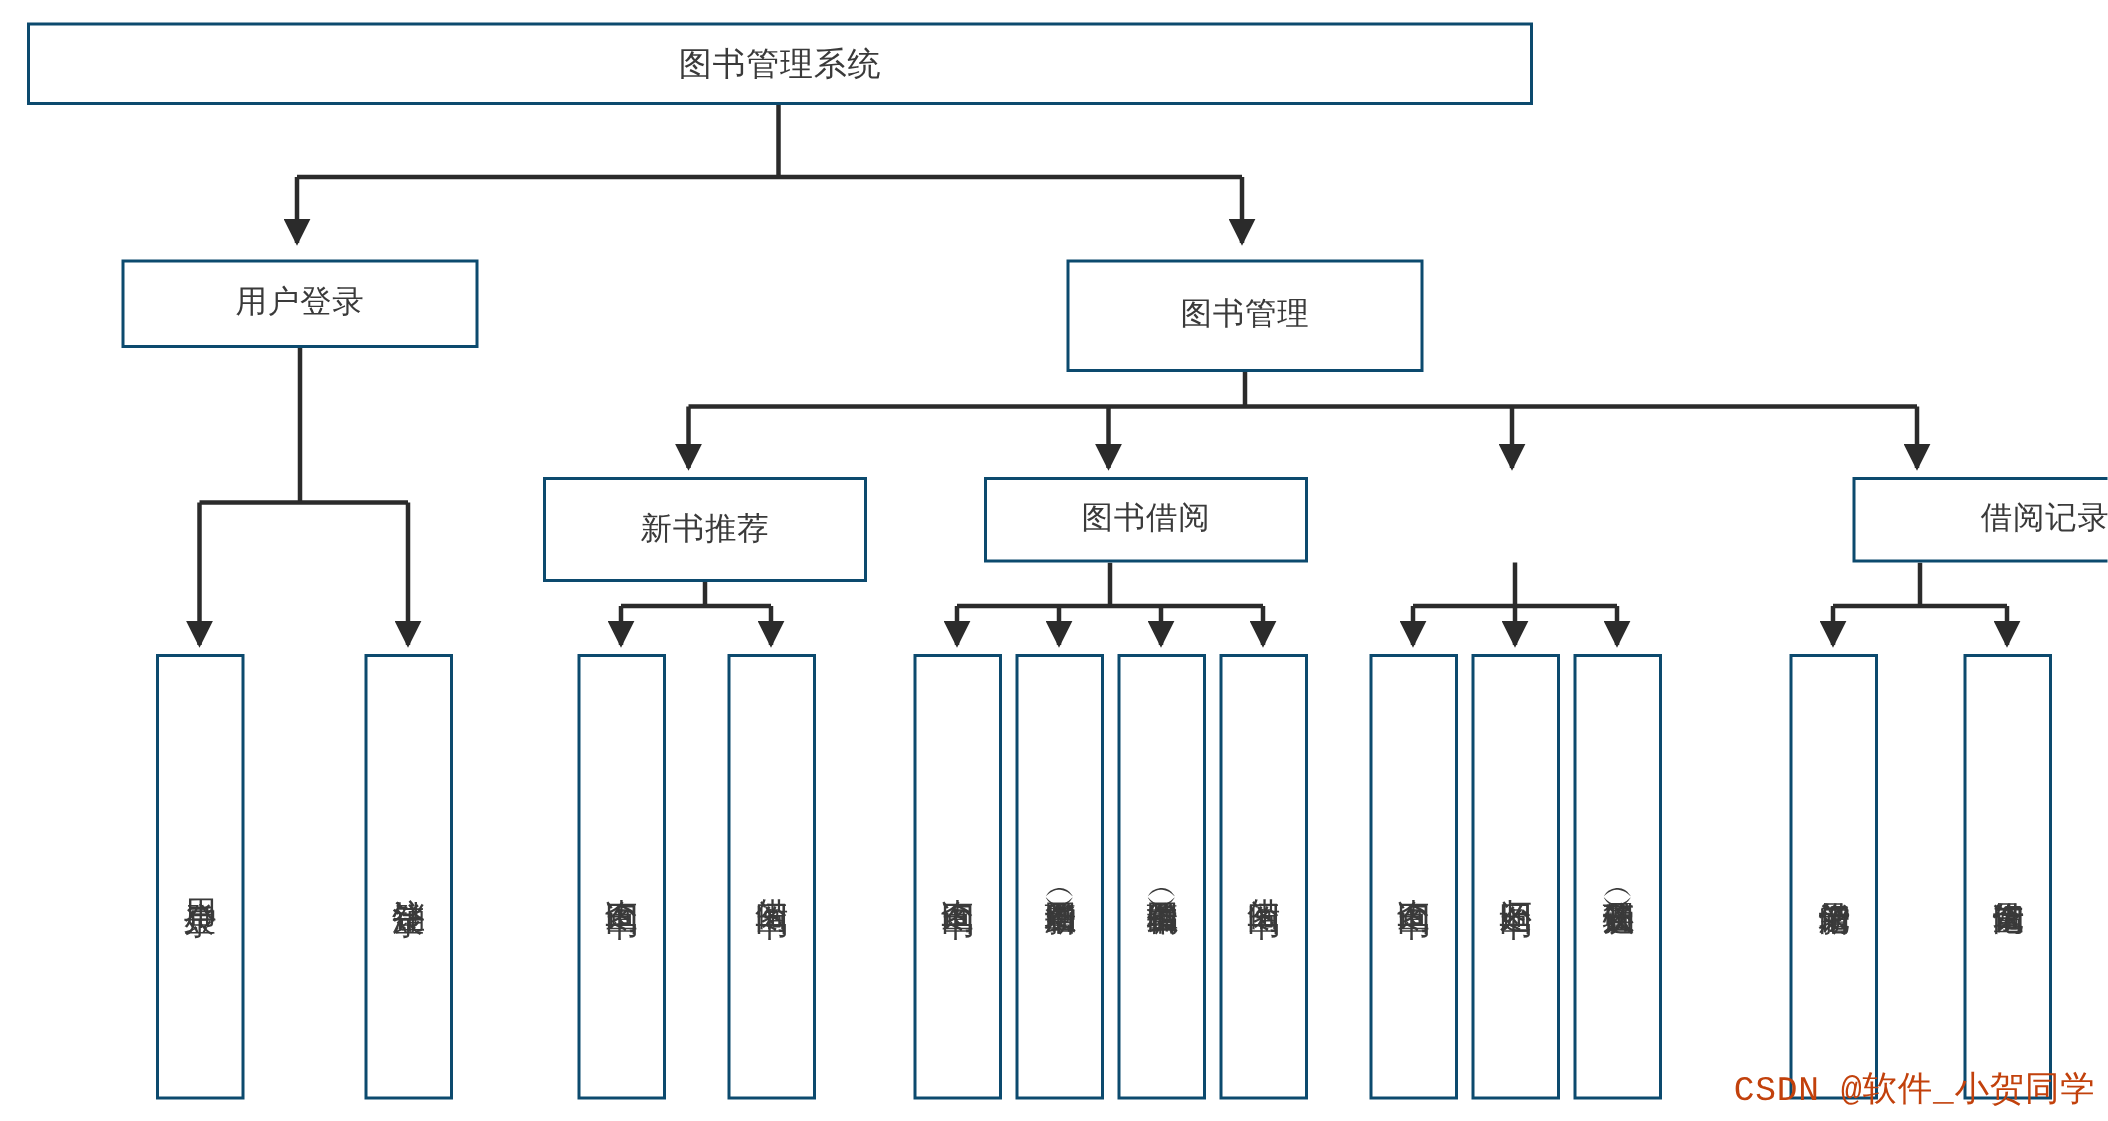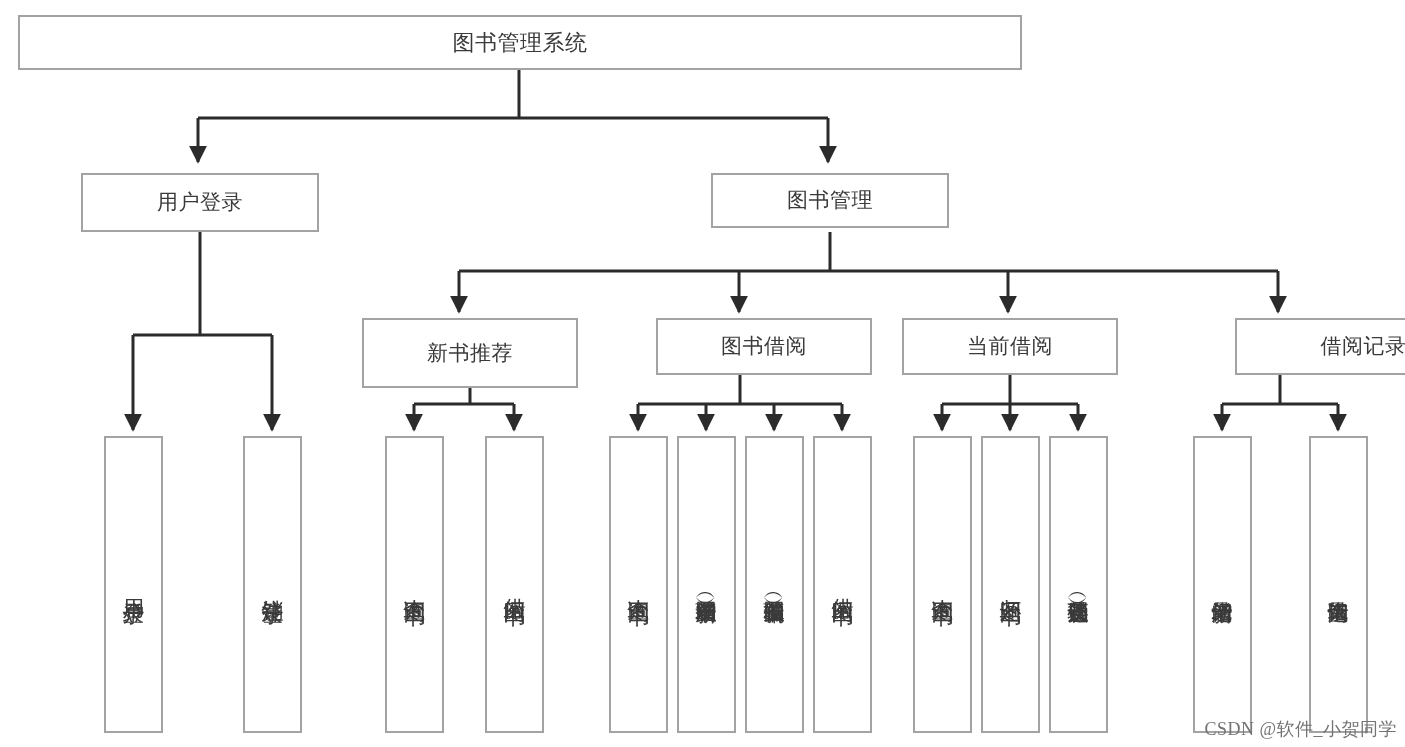--- a/index.html
+++ b/index.html
@@ -26,21 +26,21 @@
     left: 0;
     top: 0;
     width: 1405px;
     height: 747px;
     pointer-events: none;
   }
   .node {
     position: absolute;
     box-sizing: border-box;
     background: #ffffff;
-    border: 2px solid #a3a3a3;
+    border: 2px solid #0c4a6e;
     display: flex;
     align-items: center;
     justify-content: center;
     color: #3a3a3a;
     line-height: 1.18;
     text-align: center;
   }
   .node-label {
     display: block;
     white-space: pre-line;
@@ -69,23 +69,23 @@
     max-height: 100%;
   }
   .node.vert.tall .node-label {
     font-size: 21px;
     letter-spacing: 0px;
   }
   #watermark {
     position: absolute;
     right: 8px;
     bottom: 6px;
-    font-size: 18px;
-    color: #737373;
-    font-family: Liberation Serif, serif;
+    font-size: 23px;
+    color: #c2410c;
+    font-family: Liberation Mono, monospace;
     white-space: nowrap;
     letter-spacing: 0.5px;
   }
 </style>
 </head>
 <body>
 
 <div id="diagram-root">
 
   <svg id="connector-layer" viewBox="0 0 1405 747" xmlns="http://www.w3.org/2000/svg">
@@ -139,35 +139,32 @@
   </svg>
 
   <div class="node horiz root" style="left:18px; top:15px; width:1004px; height:55px;">
     <span class="node-label">图书管理系统</span>
   </div>
 
   <div class="node horiz" style="left:81px; top:173px; width:238px; height:59px;">
     <span class="node-label">用户登录</span>
   </div>
 
-  <div class="node horiz" style="left:711px; top:173px; width:238px; height:55px;">
+  <div class="node horiz" style="left:711px; top:173px; width:238px; height:75px;">
     <span class="node-label">图书管理</span>
   </div>
 
   <div class="node horiz" style="left:362px; top:318px; width:216px; height:70px;">
     <span class="node-label">新书推荐</span>
   </div>
 
   <div class="node horiz" style="left:632px; top:318px; width:216px; height:57px;margin-left:24px;">
     <span class="node-label">图书借阅</span>
   </div>
 
-  <div class="node horiz" style="left:902px; top:318px; width:216px; height:57px;">
-    <span class="node-label">当前借阅</span>
-  </div>
 
   <div class="node horiz" style="left:1204px; top:318px; width:257px; height:57px;margin-left:31px;">
     <span class="node-label">借阅记录</span>
   </div>
 
   <div class="node vert" style="left:104px; top:436px; width:59px; height:297px;">
     <span class="node-label">用户登录</span>
   </div>
 
   <div class="node vert" style="left:243px; top:436px; width:59px; height:297px;">

